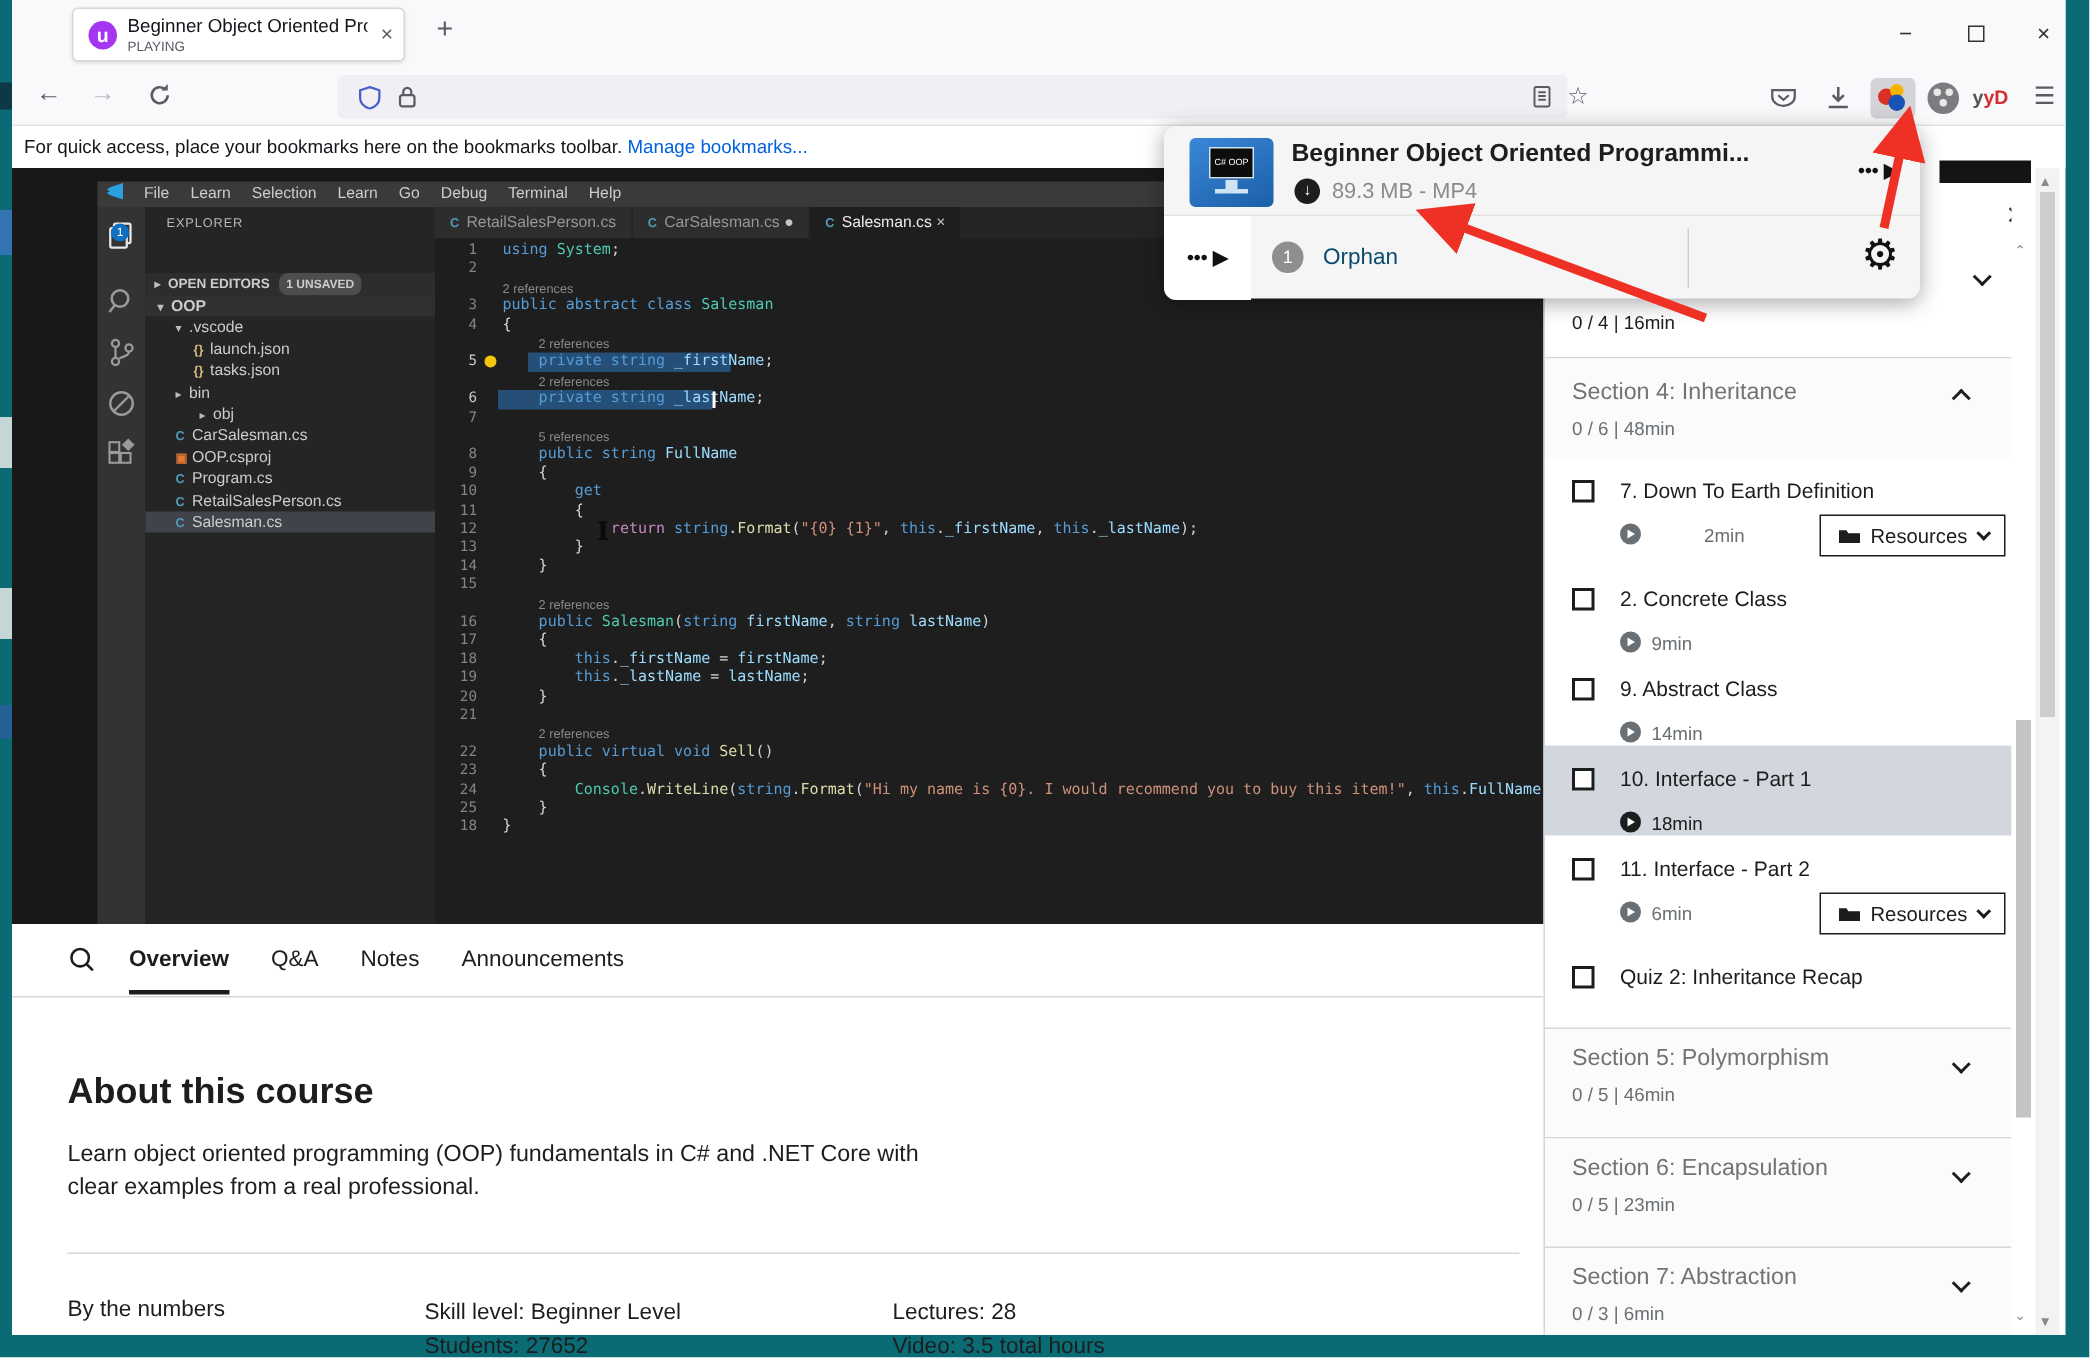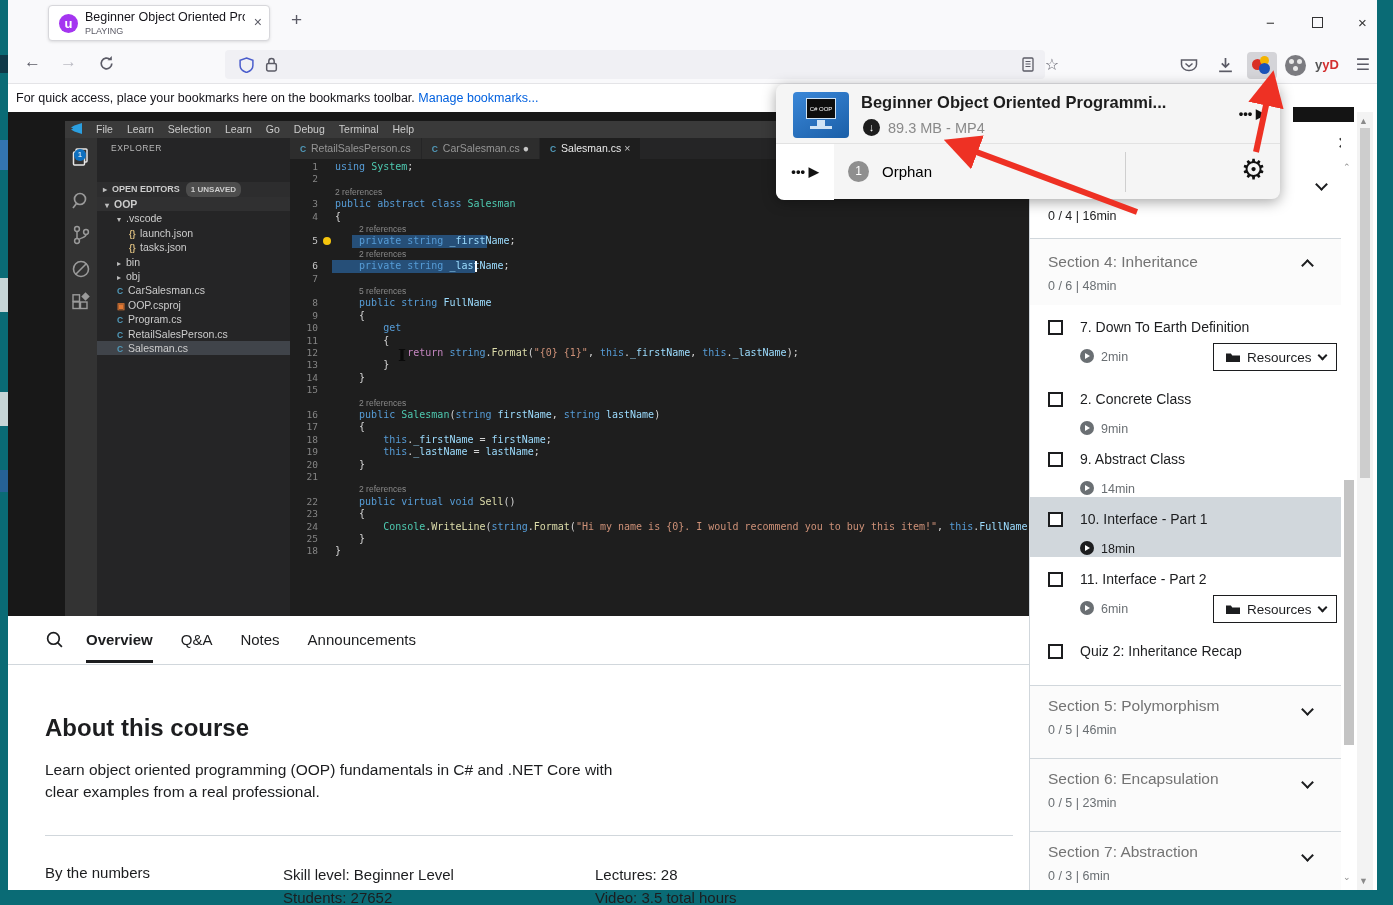--- a/index.html
+++ b/index.html
@@ -97,21 +97,21 @@
   .pth .mon{position:absolute;left:13px;top:6px;width:30px;height:21px;background:#0d0d0d;border:1px solid #cfe3f5;color:#fff;font-size:6px;text-align:center;line-height:20px;}
   .pth .stand{position:absolute;left:24px;top:28px;width:8px;height:6px;background:#cfe3f5;}
   .pth .base{position:absolute;left:17px;top:34px;width:22px;height:3px;background:#cfe3f5;}
   .ptitle{position:absolute;left:85px;top:9px;width:350px;font-size:16.5px;font-weight:bold;color:#1d1d1d;white-space:nowrap;overflow:hidden;}
   .pmetac{position:absolute;left:87px;top:35px;width:17px;height:17px;border-radius:50%;background:#1d1d1d;color:#fff;font-size:11px;text-align:center;line-height:17px;}
   .pmeta{position:absolute;left:112px;top:36px;font-size:14.5px;color:#8a8a8a;}
   .pexp{position:absolute;right:14px;top:22px;font-size:13px;font-weight:bold;color:#111;}
   .prow2{position:absolute;left:0;top:59px;width:100%;height:56px;border-top:1px solid #e2e2e2;}
   .pbox{position:absolute;left:0;top:0;width:58px;height:56px;background:#fff;border-bottom-left-radius:8px;text-align:center;line-height:56px;font-size:13px;font-weight:bold;color:#111;}
   .pnum{position:absolute;left:72px;top:17px;width:21px;height:21px;border-radius:50%;background:#8f8f8f;color:#fff;font-size:12px;text-align:center;line-height:21px;}
-  .plabel{position:absolute;left:106px;top:19px;font-size:15px;color:#000000;}
+  .plabel{position:absolute;left:106px;top:19px;font-size:15px;color:#0c4a6e;}
   .pdiv{position:absolute;left:349px;top:8px;width:1px;height:40px;background:#cfcfcf;}
   .pgear{position:absolute;right:14px;top:9px;font-size:28px;color:#111;}
   .blackbar{position:absolute;left:1285px;top:107px;width:61px;height:15px;background:#141414;}
   .sbx{position:absolute;left:1329px;top:133px;font-size:17px;color:#333;}
   .deskicon{position:absolute;left:0;width:8px;}
 </style>
 </head>
 <body>
 
 <div class="screen">
@@ -218,21 +218,21 @@
         </div>
         <div class="explorer">
           <div class="exptitle">EXPLORER</div>
           <div class="oerow"><span class="tarrow" style="margin-left:6px;">▸</span><span>OPEN EDITORS</span><span class="oebadge">1 UNSAVED</span></div>
           <div class="treewrap" id="tree">
               <div class="trow hdr" style="padding-left: 8px;"><span class="tarrow">▾</span><span>OOP</span></div>
               <div class="trow" style="padding-left: 20px;"><span class="tarrow">▾</span><span>.vscode</span></div>
               <div class="trow" style="padding-left: 32px;"><span class="ticon i-json">{}</span><span>launch.json</span></div>
               <div class="trow" style="padding-left: 32px;"><span class="ticon i-json">{}</span><span>tasks.json</span></div>
               <div class="trow" style="padding-left: 20px;"><span class="tarrow">▸</span><span>bin</span></div>
-              <div class="trow" style="padding-left: 20px;"><span class="tarrow">▸</span><span>obj</span></div>
+              <div class="trow" style="padding-left: 36px;"><span class="tarrow">▸</span><span>obj</span></div>
               <div class="trow" style="padding-left: 20px;"><span class="ticon i-cs">C</span><span>CarSalesman.cs</span></div>
               <div class="trow" style="padding-left: 20px;"><span class="ticon i-csproj">▣</span><span>OOP.csproj</span></div>
               <div class="trow" style="padding-left: 20px;"><span class="ticon i-cs">C</span><span>Program.cs</span></div>
               <div class="trow" style="padding-left: 20px;"><span class="ticon i-cs">C</span><span>RetailSalesPerson.cs</span></div>
               <div class="trow sel" style="padding-left: 20px;"><span class="ticon i-cs">C</span><span>Salesman.cs</span></div>
             </div>
         </div>
         <div class="etabs" id="etabs">
             <div class="etab"><span class="ticon i-cs">C</span><span>RetailSalesPerson.cs</span></div>
             <div class="etab"><span class="ticon i-cs">C</span><span>CarSalesman.cs</span> <span style="color:#c5c5c5;">●</span></div>
@@ -312,21 +312,21 @@
       <div class="sec-title" style="position:absolute;left:18px;top:14px;">Section 4: Inheritance</div>
       <div class="abs" style="left:273px;top:22px;">
               <div class="chev up"></div>
             </div>
       <div class="sec-meta" style="position:absolute;left:18px;top:36px;">0 / 6 | 48min</div>
           </div>
           <div class="abs" style="left:0;top:193px;width:312px;height:72px;">
         <div class="cbx" style="top:15px;"></div>
         <div class="ittl" style="top:14px;">7. Down To Earth Definition</div>
             <div class="playc" style="top:44px;"></div>
-          <div class="dur" style="top:45px;">2min</div>
+          <div class="dur" style="top:45px;margin-left:35px;">2min</div>
             <div class="resbtn" style="top:38px;">
           <div class="fold"></div>
           <div class="rlabel">Resources</div>
           <div class="rchev"></div>
             </div>
           </div>
           <div class="abs" style="left:0;top:265px;width:312px;height:60px;">
         <div class="cbx" style="top:15px;"></div>
         <div class="ittl" style="top:14px;">2. Concrete Class</div>
             <div class="playc" style="top:44px;"></div>

